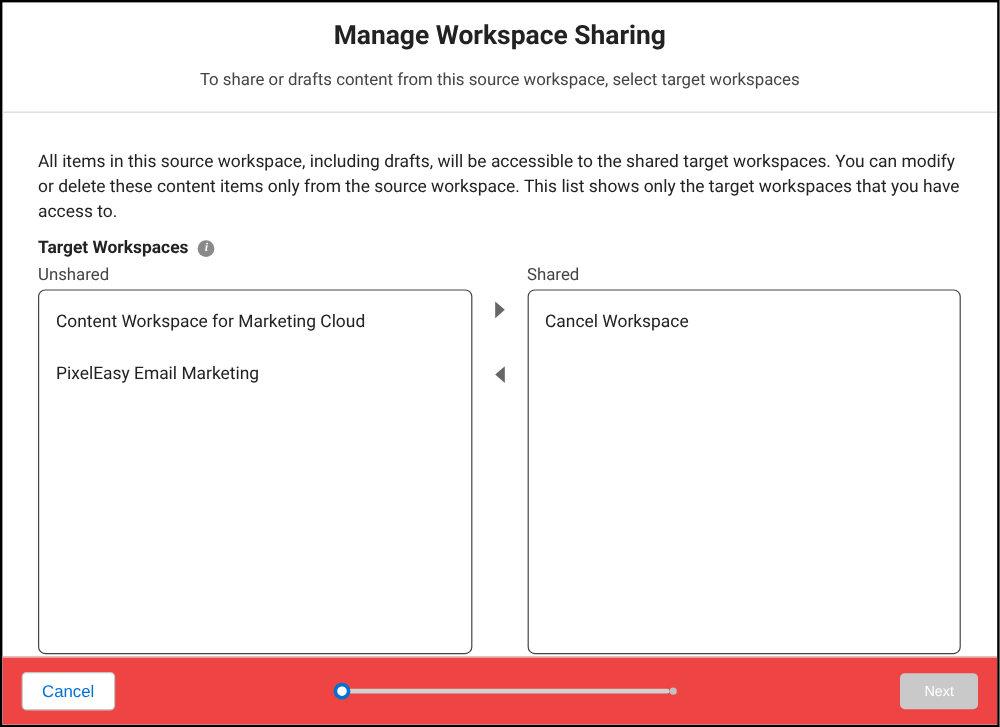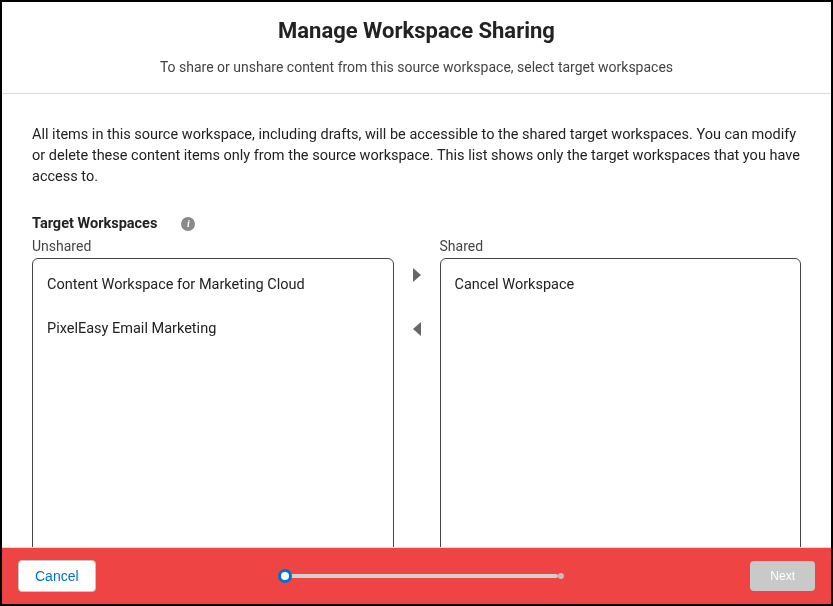--- a/index.html
+++ b/index.html
@@ -34,26 +34,26 @@
     }
     .content {
       padding: 30px 30px 20px;
       flex: 1;
       overflow: auto;
     }
     .description {
       font-size: 14.5px;
       color: #222;
       line-height: 1.45;
-      margin-bottom: 28px;
+      margin-bottom: 11px;
     }
     .section-label-row {
       display: flex;
       align-items: center;
-      gap: 24px;
+      gap: 8px;
       margin-bottom: 6px;
     }
     .section-label {
       font-size: 14.5px;
       font-weight: 700;
       color: #222;
     }
     .info-icon {
       width: 14px;
       height: 14px;
@@ -174,21 +174,21 @@
       border: none;
       border-radius: 4px;
       cursor: default;
     }
   </style>
 </head>
 <body>
 
 <div class="header">
   <h1>Manage Workspace Sharing</h1>
-  <p>To share or unshare content from this source workspace, select target workspaces</p>
+  <p>To share or drafts content from this source workspace, select target workspaces</p>
 </div>
 
 <div class="content">
   <p class="description">All items in this source workspace, including drafts, will be accessible to the shared target workspaces. You can modify or delete these content items only from the source workspace. This list shows only the target workspaces that you have access to.</p>
 
   <div class="section-label-row">
     <span class="section-label">Target Workspaces</span>
     <span class="info-icon">i</span>
   </div>
 

